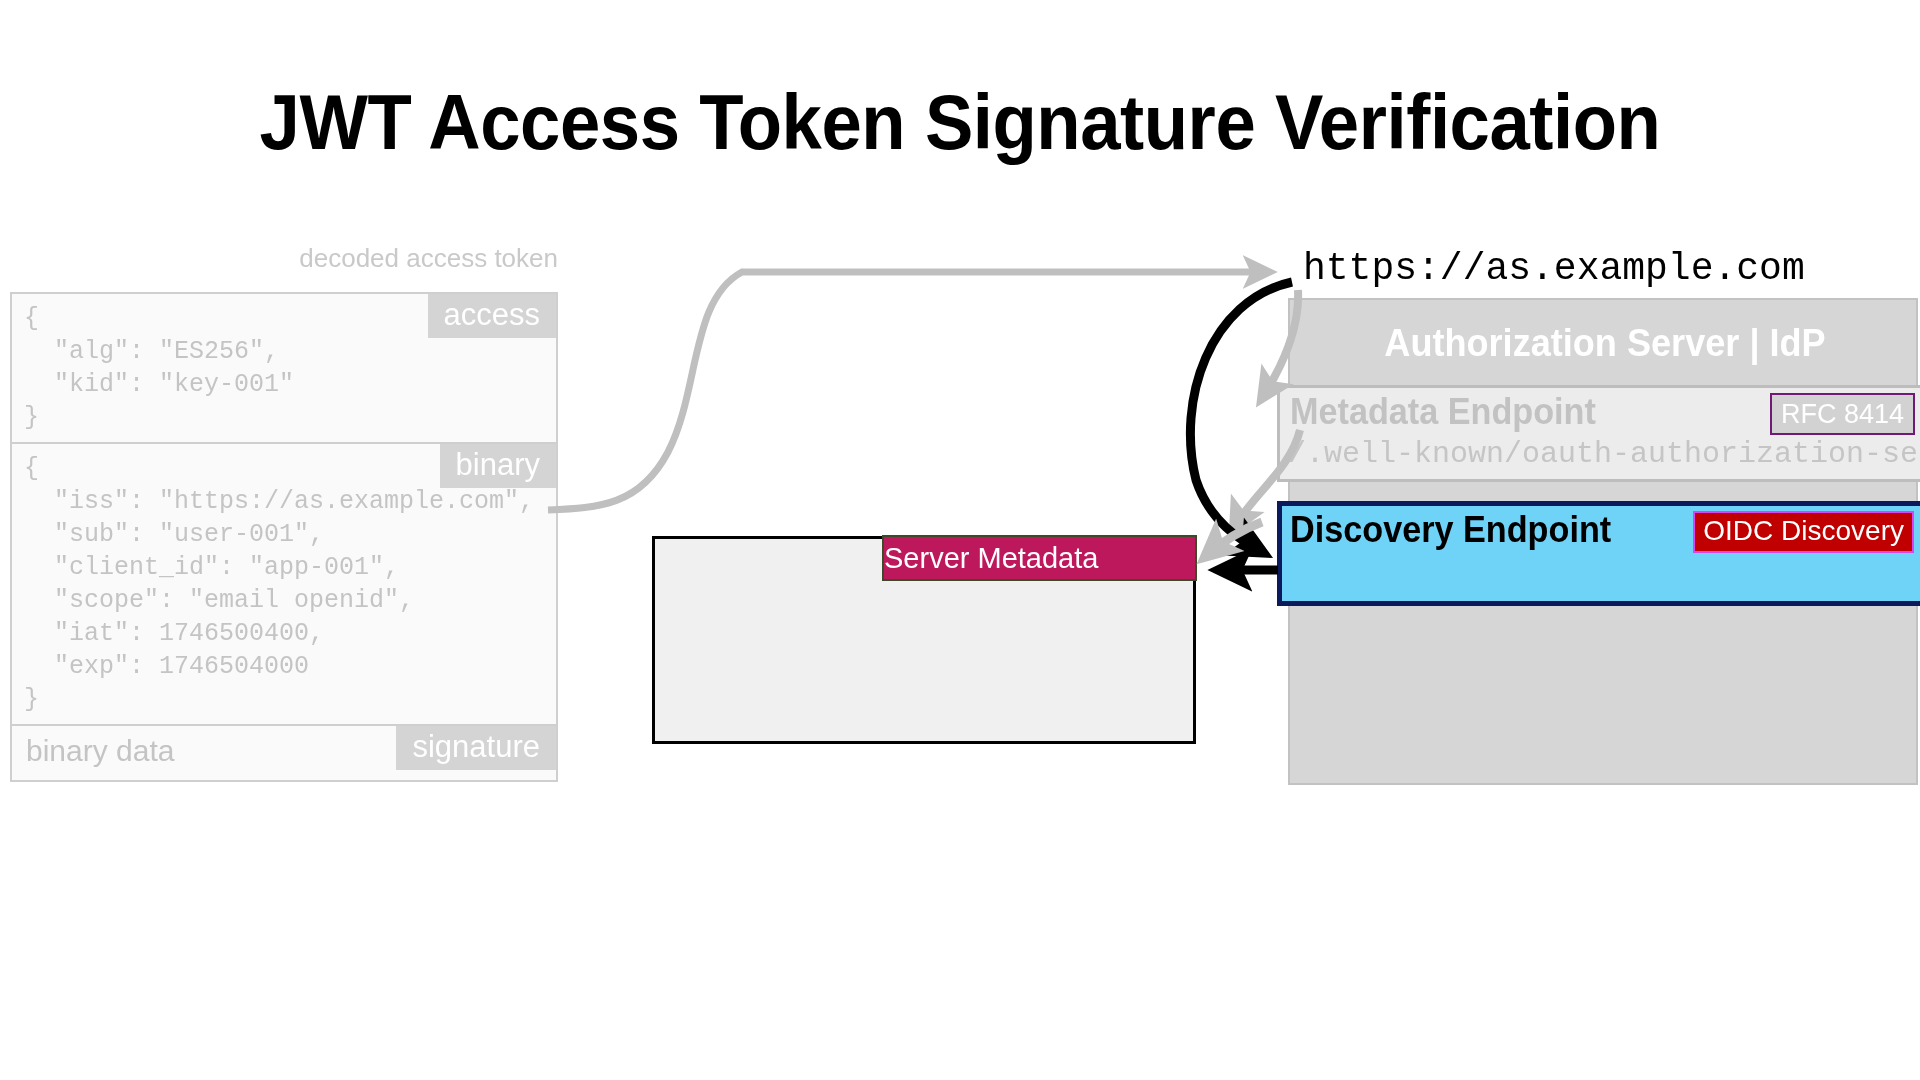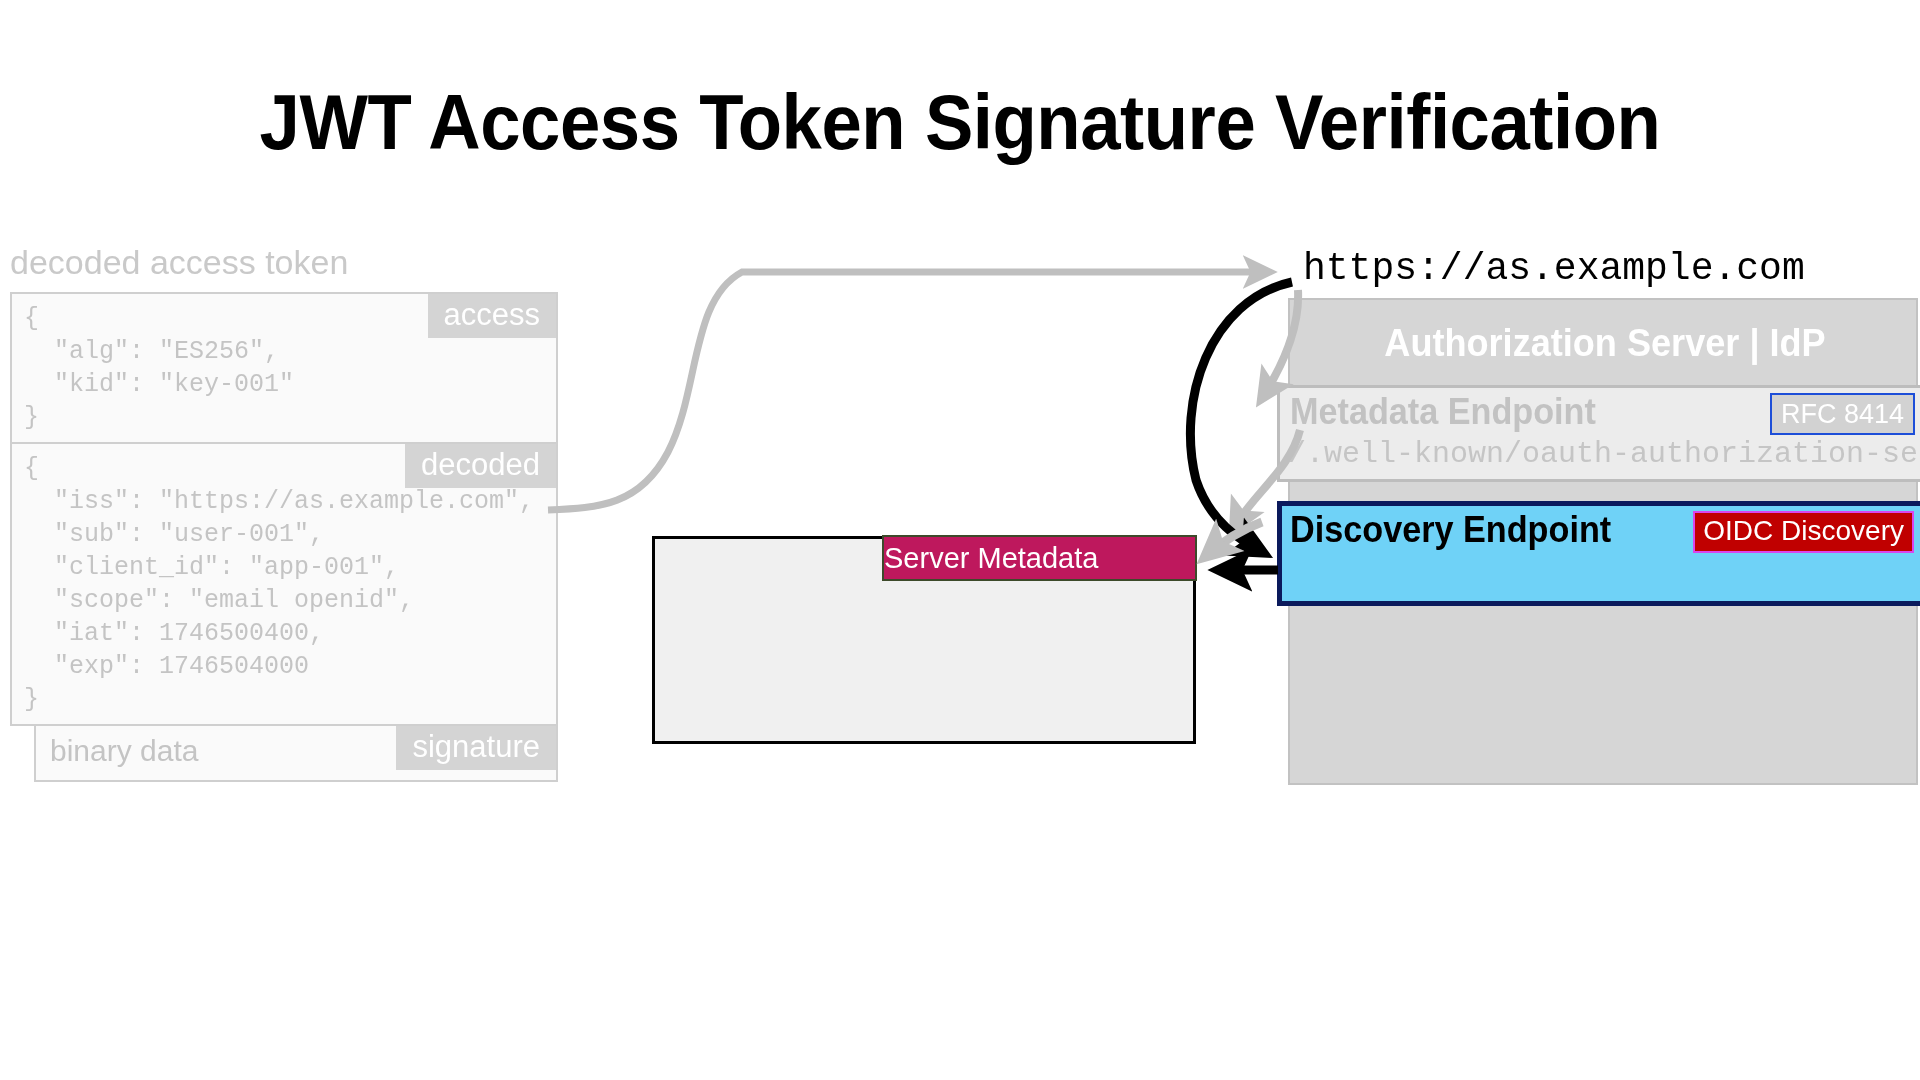--- a/index.html
+++ b/index.html
@@ -38,22 +38,22 @@
     transform-origin: 50% 50%;
     white-space: nowrap;
   }
 
   
   #token-caption {
     position: absolute;
     left: 10px;
     top: 243px;
     width: 548px;
-    text-align: left;
-    font-size: 34px;
+    text-align: right;
+    font-size: 26px;
     color: #c9c9c9;
     font-family: "Liberation Sans", sans-serif;
   }
   #token-stack {
     position: absolute;
     left: 10px;
     top: 292px;
     width: 548px;
   }
   .token-section {
@@ -79,21 +79,20 @@
     background: #d4d4d4;
     color: #ffffff;
     font-family: "Liberation Sans", sans-serif;
     font-size: 31px;
     line-height: 40px;
     padding: 1px 16px 3px 16px;
     font-weight: 400;
   }
   #sig-section {
     height: 56px;
-    margin-left: 24px;
   }
   #sig-label {
     position: absolute;
     left: 14px;
     top: 8px;
     font-family: "Liberation Sans", sans-serif;
     font-size: 30px;
     color: #c4c4c4;
   }
 
@@ -184,21 +183,21 @@
     color: #c2c2c2;
     transform: scaleX(0.95);
     transform-origin: 0 50%;
     white-space: nowrap;
   }
   #metadata-badge {
     position: absolute;
     right: 7px;
     top: 5px;
     background: #d2d2d2;
-    border: 2px solid #1d4ed8;
+    border: 2px solid #701a75;
     box-sizing: border-box;
     color: #ffffff;
     font-family: "Liberation Sans", sans-serif;
     font-size: 27px;
     line-height: 34px;
     padding: 2px 9px;
     white-space: nowrap;
   }
   #metadata-path {
     position: absolute;
@@ -290,21 +289,21 @@
 
     <div class="token-section">
       <pre class="token-code">{
   "iss": "https://as.example.com",
   "sub": "user-001",
   "client_id": "app-001",
   "scope": "email openid",
   "iat": 1746500400,
   "exp": 1746504000
 }</pre>
-      <div class="token-chip">decoded</div>
+      <div class="token-chip">binary</div>
     </div>
 
     <div class="token-section" id="sig-section">
       <div id="sig-label">binary data</div>
       <div class="token-chip">signature</div>
     </div>
 
   </div>
 
   <div id="server-metadata-doc">

